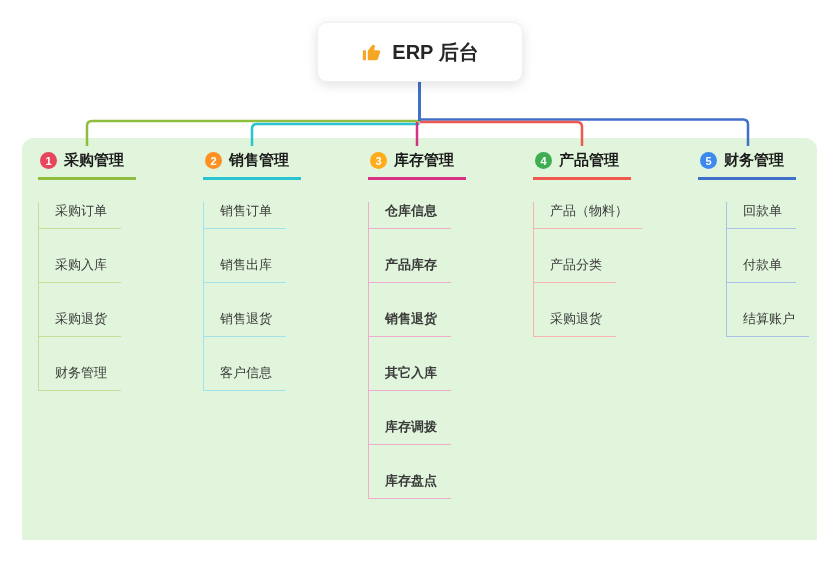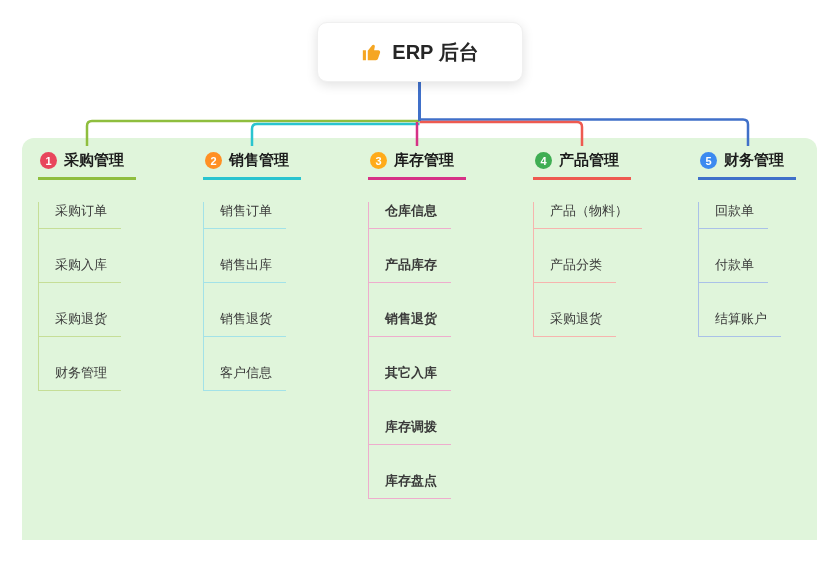--- a/index.html
+++ b/index.html
@@ -69,21 +69,21 @@
   .branch-3 .children { border-color:#eeadcd;font-weight:bold; }
   .branch-3 .child { border-color:#eeadcd; }
 
   .branch-4 .branch-heading { border-color:#ee5a50; }
   .branch-4 .badge { background:#3fae53; }
   .branch-4 .children { border-color:#f6b4ae; }
   .branch-4 .child { border-color:#f6b4ae; }
 
   .branch-5 .branch-heading { border-color:#4070c9; }
   .branch-5 .badge { background:#3c8af0; }
-  .branch-5 .children { border-color:#aac1e8; }
+  .branch-5 .children { border-color:#aac1e8;margin-left:28px; }
   .branch-5 .child { border-color:#aac1e8; }
 </style>
 </head>
 <body>
 
 <div class="stage">
 
   <div class="boundary"></div>
 
   <svg class="connectors" viewBox="0 0 839 160" xmlns="http://www.w3.org/2000/svg" fill="none">

